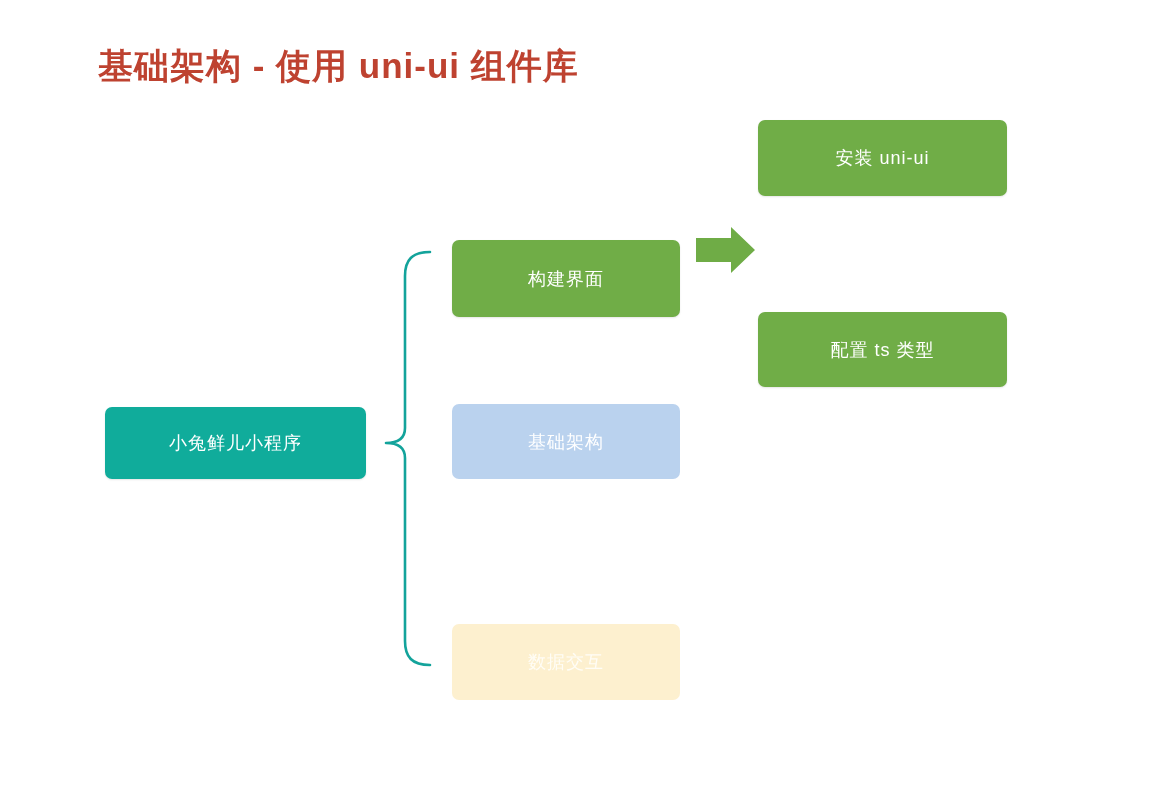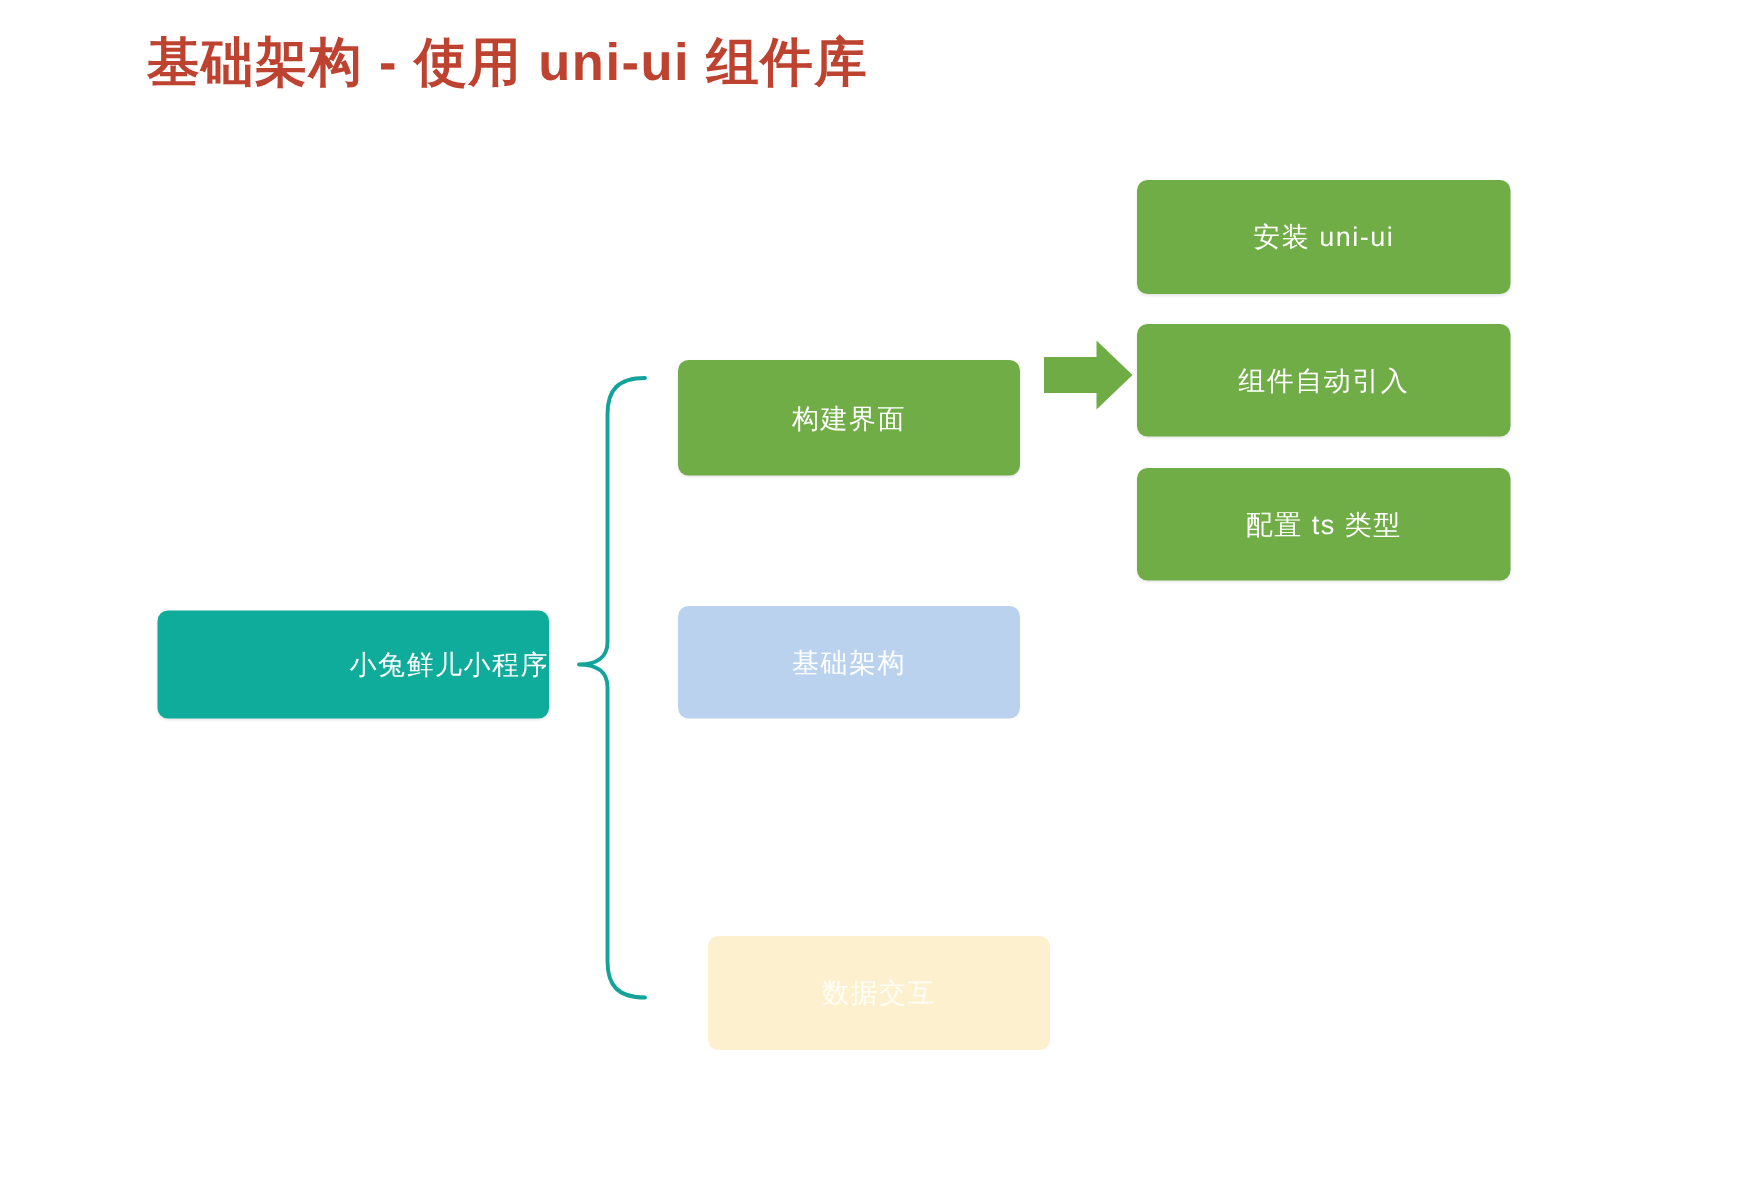--- a/index.html
+++ b/index.html
@@ -19,21 +19,21 @@
     left: 0; top: 0;
     width: 1168px;
     height: 797px;
     background: #ffffff;
   }
 
   
   #title {
     position: absolute;
     left: 98px;
-    top: 20px;
+    top: 44px;
     font-size: 35px;
     font-weight: bold;
     color: #BE4230;
     letter-spacing: 1px;
     white-space: nowrap;
     line-height: 1.25;
   }
 
   
   .node {
@@ -46,34 +46,32 @@
     color: #ffffff;
     font-size: 18px;
     letter-spacing: 1px;
     white-space: nowrap;
     user-select: none;
   }
 
   .node-root {
     background: #10AC9B;
     box-shadow: 0 1px 2px rgba(0,0,0,0.10);
-    justify-content: flex-end;
   }
   .node-green {
     background: #70AD47;
     box-shadow: 0 1px 2px rgba(0,0,0,0.10);
   }
   .node-blue {
     background: #BAD2EE;
     color: #ffffff;
   }
   .node-yellow {
     background: #FDF0CF;
     color: #FFFDF6;
-    margin-left: 20px;
   }
 
   
   #node-root        { left: 105px; top: 407px; width: 261px; height: 72px; }
 
   #node-ui          { left: 452px; top: 207px; width: 228px; height: 77px; margin-top: 33px; }
   #node-state       { left: 452px; top: 404px; width: 228px; height: 75px; }
   #node-data        { left: 452px; top: 624px; width: 228px; height: 76px; }
 
   #node-install     { left: 758px; top: 120px; width: 249px; height: 76px; }
@@ -145,22 +143,19 @@
   </div>
 
   <div class="node node-yellow" id="node-data">
     <span>数据交互</span>
   </div>
 
   <div class="node node-green" id="node-install">
     <span>安装 uni-ui</span>
   </div>
 
-  <div class="node node-green" id="node-autoimport">
-    <span>组件自动引入</span>
-  </div>
 
   <div class="node node-green" id="node-tstype">
     <span>配置 ts 类型</span>
   </div>
 
 
 </div>
 
 </body></html>

